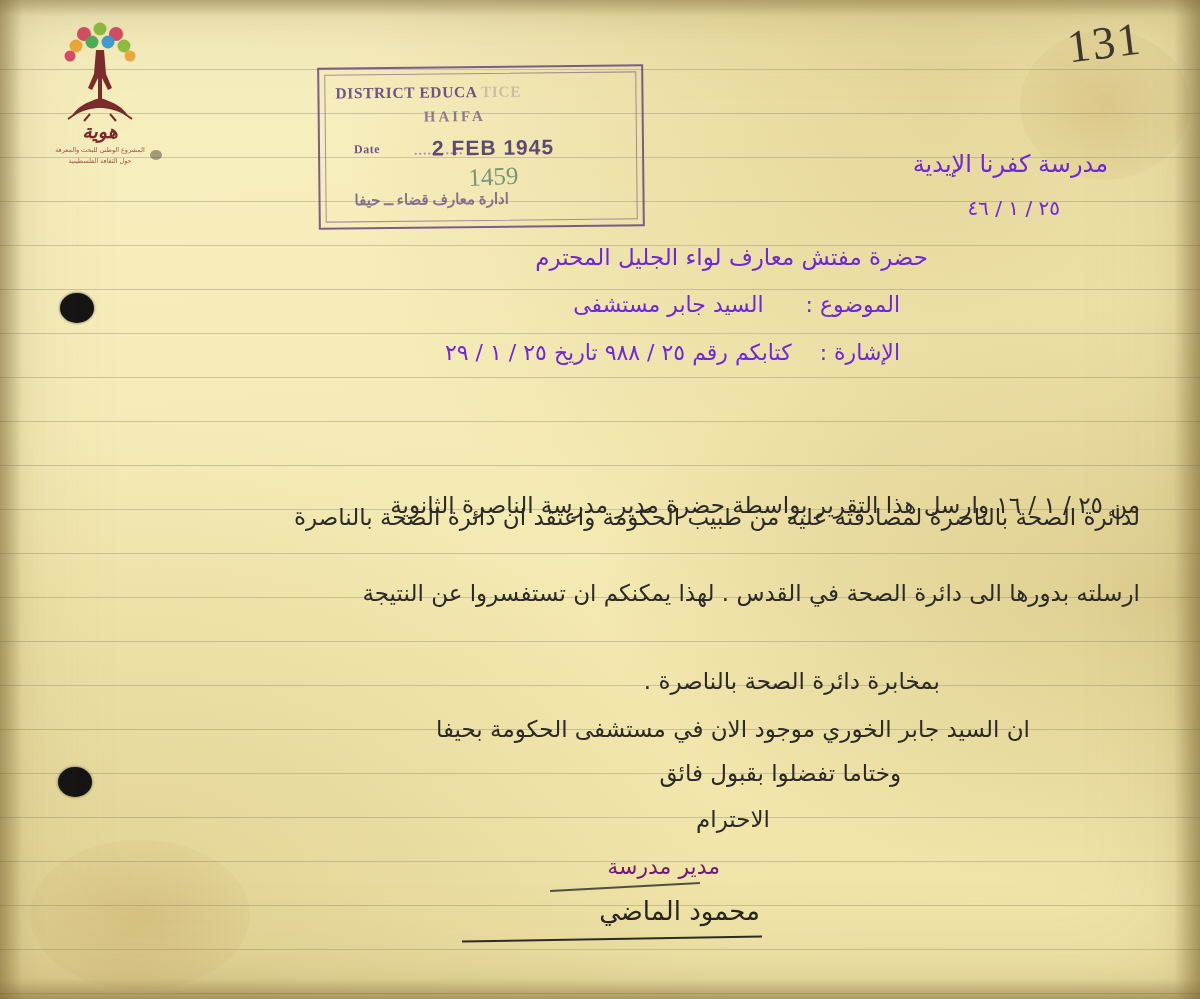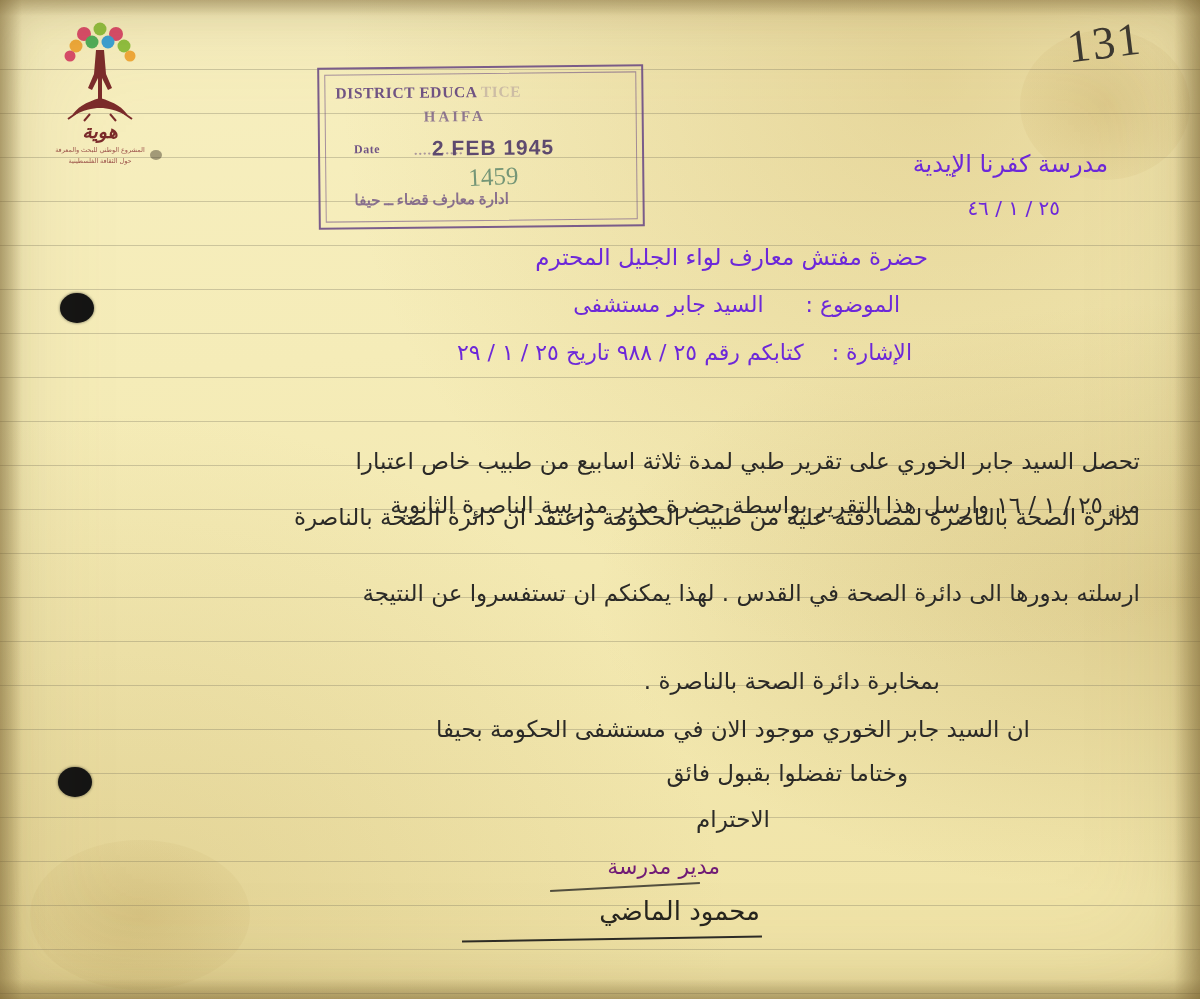--- a/index.html
+++ b/index.html
@@ -191,38 +191,38 @@
     color: #3a3732;
     transform: rotate(-7deg);
     letter-spacing: 2px;
   }
 
   #header-school { right: 92px; top: 150px; font-size: 24px; }
   #header-date   { right: 140px; top: 196px; font-size: 20px; }
 
   #addressee { right: 272px; top: 244px; font-size: 23px; }
   #subject   { right: 300px; top: 292px; font-size: 22px; }
-  #reference { right: 288px; top: 340px; font-size: 22px; }
+  #reference { right: 300px; top: 340px; font-size: 22px; }
 
   .body-line {
     position: absolute;
     direction: rtl;
     right: 60px;
     font-size: 23px;
     color: #2b2a27;
     font-family: "DejaVu Sans", sans-serif;
     white-space: nowrap;
   }
   #bl0 { top: 448px; }
   #bl1 { top: 492px; }
   #bl2 { top: 504px; }
   #bl3 { top: 580px; }
   #bl5 { top: 668px; right: 260px; }
   #bl6 { top: 716px; right: 170px; }
-  #bl7 { top: 760px; right: 292px; margin-left: 11px; }
+  #bl7 { top: 760px; right: 299px; margin-left: 11px; }
   #closing { top: 806px; right: 430px; font-size: 23px; }
 
   #sig-line1 {
     position: absolute;
     right: 480px; top: 854px;
     font-size: 22px;
     direction: rtl;
     color: #701a75;
     font-family: "DejaVu Sans", sans-serif;
   }
@@ -316,21 +316,20 @@
     &nbsp;&nbsp;&nbsp;&nbsp;
     <span>السيد جابر مستشفى</span>
   </div>
 
   <div class="hand ink-dark" id="reference">
     <span>الإشارة :</span>
     &nbsp;&nbsp;
     <span>كتابكم رقم ٢٥ / ٩٨٨ تاريخ ٢٥ / ١ / ٢٩</span>
   </div>
 
-  <div class="body-line" id="bl0">تحصل السيد جابر الخوري على تقرير طبي لمدة ثلاثة اسابيع من طبيب خاص اعتبارا</div>
   <div class="body-line" id="bl1">من ٢٥ / ١ / ١٦ وارسل هذا التقرير بواسطة حضرة مدير مدرسة الناصرة الثانوية</div>
   <div class="body-line" id="bl2">لدائرة الصحة بالناصرة لمصادقته عليه من طبيب الحكومة واعتقد ان دائرة الصحة بالناصرة</div>
   <div class="body-line" id="bl3">ارسلته بدورها الى دائرة الصحة في القدس . لهذا يمكنكم ان تستفسروا عن النتيجة</div>
   <div class="body-line" id="bl6">ان السيد جابر الخوري موجود الان في مستشفى الحكومة بحيفا</div>
   <div class="body-line" id="bl5">بمخابرة دائرة الصحة بالناصرة .</div>
   <div class="body-line" id="bl7">وختاما تفضلوا بقبول فائق</div>
   <div class="body-line" id="closing">الاحترام</div>
 
   <div id="sig-line1">مدير مدرسة</div>
   <div id="sig-line2">محمود الماضي</div>

